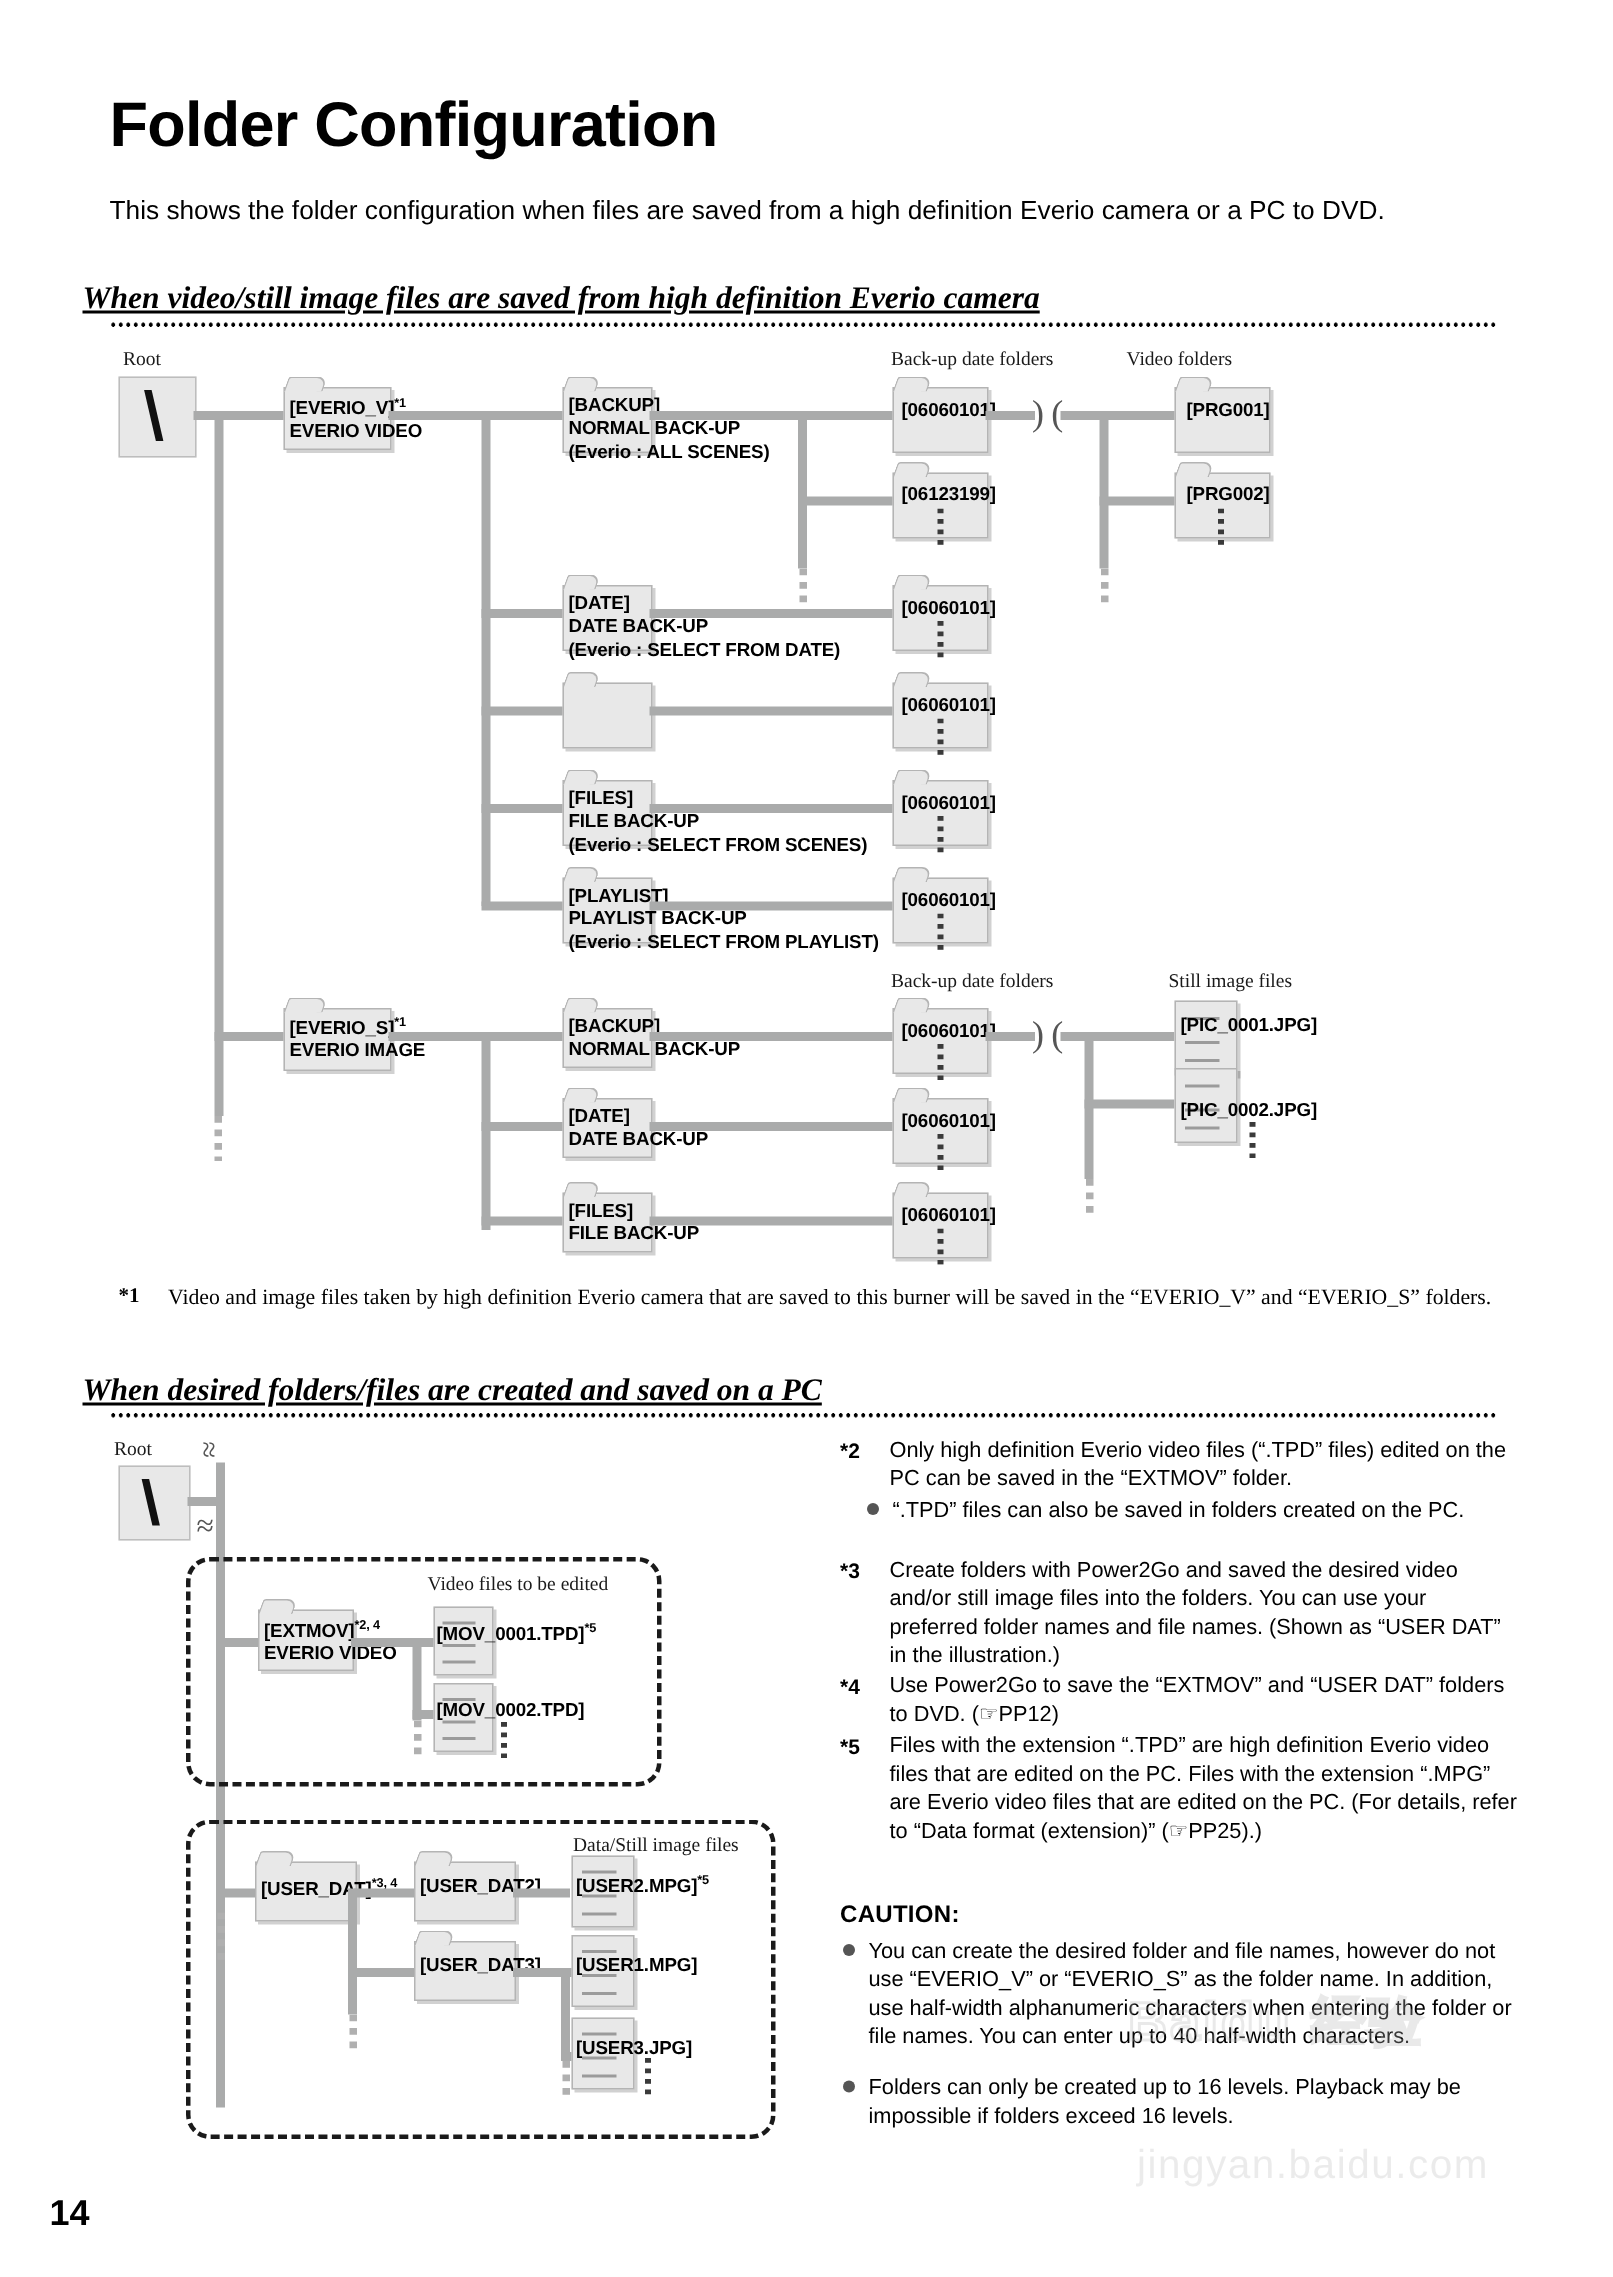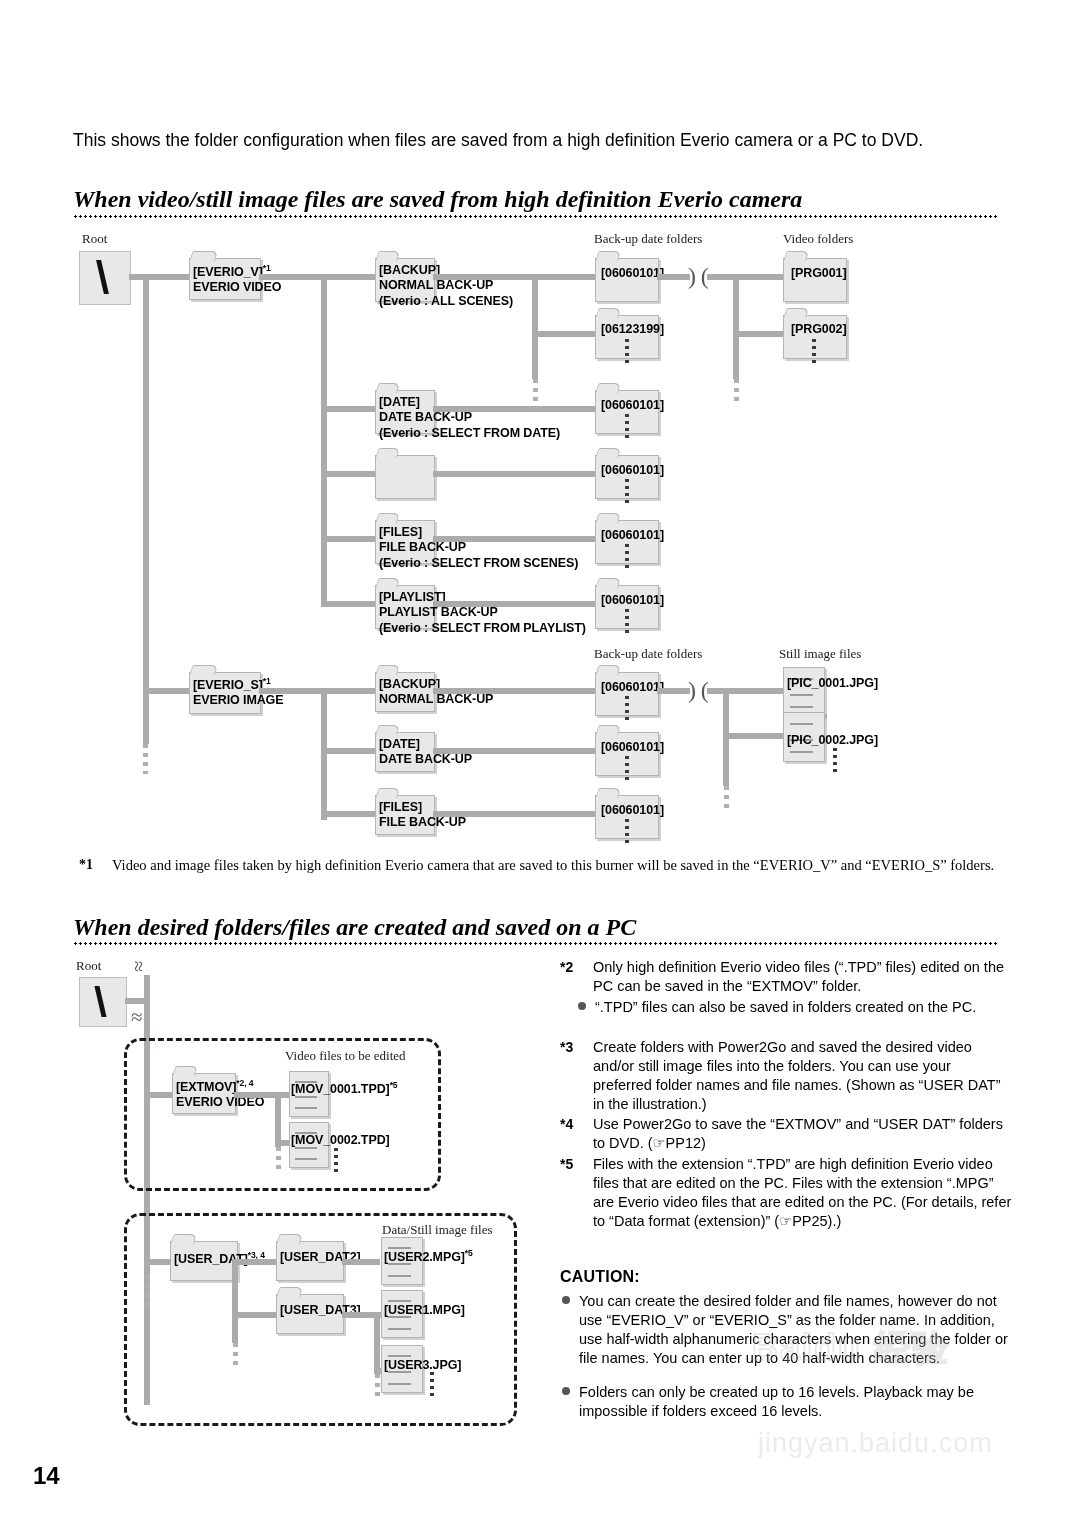--- a/index.html
+++ b/index.html
@@ -14,23 +14,23 @@
   .title{
     position:absolute;left:73px;top:62px;
     font-family:"Liberation Sans",sans-serif;
     font-weight:bold;font-size:42px;letter-spacing:-0.5px;line-height:1;
   }
   .intro{
     position:absolute;left:73px;top:130px;width:940px;
     font-size:17.5px;line-height:1.22;
   }
   .sec-head{
-    position:absolute;left:73px;width:925px;
+    position:absolute;left:55px;width:925px;
     font-family:"Liberation Serif",serif;
-    font-weight:bold;font-style:italic;font-size:24px;
+    font-weight:bold;font-style:italic;font-size:21px;text-decoration:underline;
   }
   .dotrule{
     position:absolute;left:73px;width:925px;height:3px;
     background-image:radial-gradient(circle,#000 45%,rgba(0,0,0,0) 46%);
     background-size:5px 3px;background-repeat:repeat-x;
   }
 
   
   .dg{position:absolute;}
   .line{position:absolute;background:#aaabab;}
@@ -91,29 +91,30 @@
   .wm{position:absolute;opacity:.30;pointer-events:none;user-select:none;}
   .wm-logo{font-family:"Liberation Sans",sans-serif;font-weight:bold;font-size:36px;
     color:transparent;-webkit-text-stroke:2px #b9b9b9;letter-spacing:2px;}
   .wm-url{font-family:"Liberation Sans",sans-serif;font-size:27px;color:#c0c0c0;letter-spacing:1px;}
 </style>
 </head>
 <body>
 
 <div class="page">
 
+  <div class="title">Folder Configuration</div>
   <div class="intro">This shows the folder configuration when files are saved from a high definition Everio camera or a PC to DVD.</div>
 
   <div class="sec-head" style="top:186px;">When video/still image files are saved from high definition Everio camera</div>
   <div class="dotrule" style="top:215px;"></div>
 
   <div class="dg" style="left:0;top:0;width:1075px;height:860px;">
 
     <div class="cap" style="left:594px;top:231px;">Back-up date folders</div>
-    <div class="cap" style="left:783px;top:231px;">Video folders</div>
+    <div class="cap" style="left:751px;top:231px;">Video folders</div>
 
     <div class="cap" style="left:82px;top:231px;">Root</div>
     <div style="position:absolute;left:79px;top:251px;width:50px;height:52px;background:#e8e8e8;border:1px solid #bdbdbd;">
       <div style="position:absolute;left:20px;top:8px;width:5px;height:34px;background:#111;transform:skewX(13deg);"></div>
     </div>
 
     <div class="line lh" style="left:129px;top:274px;width:36px;"></div>
 
     <div class="line lv" style="left:143px;top:274px;height:470px;"></div>
     <div class="vdots gray" style="left:143px;top:744px;height:30px;"></div>

